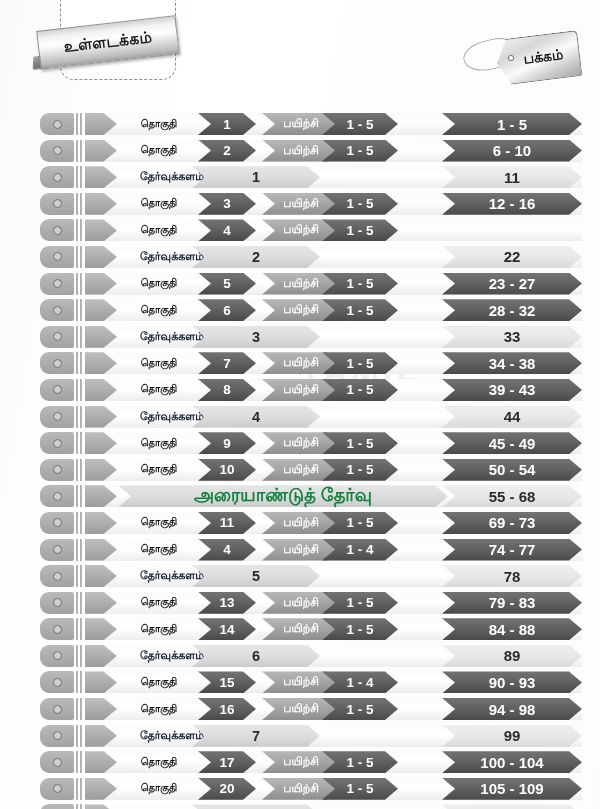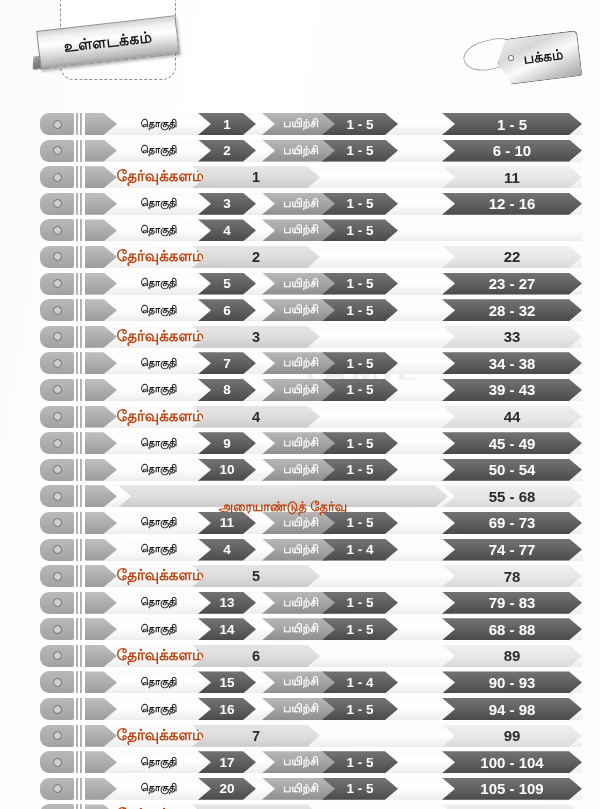--- a/index.html
+++ b/index.html
@@ -182,33 +182,33 @@
   .c-prac   { left: 262px;  width: 78px;  font-size: 11px; }
   .c-range  { left: 322px;  width: 76px;  font-size: 13.5px; }
   .c-page   { left: 442px;  width: 140px; font-size: 15px; }
 
   
   .c-tnum   { left: 192px;  width: 128px; font-size: 14.5px; }
   .label-test {
     position: absolute; top: 2px; height: 22px;
     left: 100px; width: 104px;
     display: flex; align-items: center; justify-content: flex-end;
-    font-size: 15px; font-weight: bold; color: #c2410c;
+    font-size: 11px; font-weight: bold; color: #0f172a;
   }
 
   
   .c-wide {
     left: 118px; width: 330px; font-size: 14.5px;
     justify-content: center;
   }
   .wide-label {
-    position: absolute; top: 13px; height: 22px;
+    position: absolute; top: 2px; height: 22px;
     left: 118px; width: 330px;
     display: flex; align-items: center; justify-content: center;
-    font-size: 13px; font-weight: bold; color: #c2410c;
+    font-size: 18px; font-weight: bold; color: #15803d;
     z-index: 2;
   }
 
   .page-pale { font-size: 15px; }
 </style>
 </head>
 <body>
 
 <div class="page"></div>
 <div class="watermark">TAMIL</div>
@@ -466,21 +466,21 @@
       <div class="track"></div>
       <div class="bullet-tab">
         <span class="bullet-dot"></span>
       </div>
       <div class="tab-bars"></div>
       <div class="head-chev"></div>
       <div class="label-unit">தொகுதி</div>
       <div class="chev dark c-num">14</div>
       <div class="chev mid c-prac">பயிற்சி</div>
       <div class="chev dark c-range">1 - 5</div>
-      <div class="chev dark c-page">68 - 88</div>
+      <div class="chev dark c-page">84 - 88</div>
     </div>
     <div class="row">
       <div class="track"></div>
       <div class="bullet-tab">
         <span class="bullet-dot"></span>
       </div>
       <div class="tab-bars"></div>
       <div class="head-chev"></div>
       <div class="label-test">தேர்வுக்களம்</div>
       <div class="chev light c-tnum">6</div>

